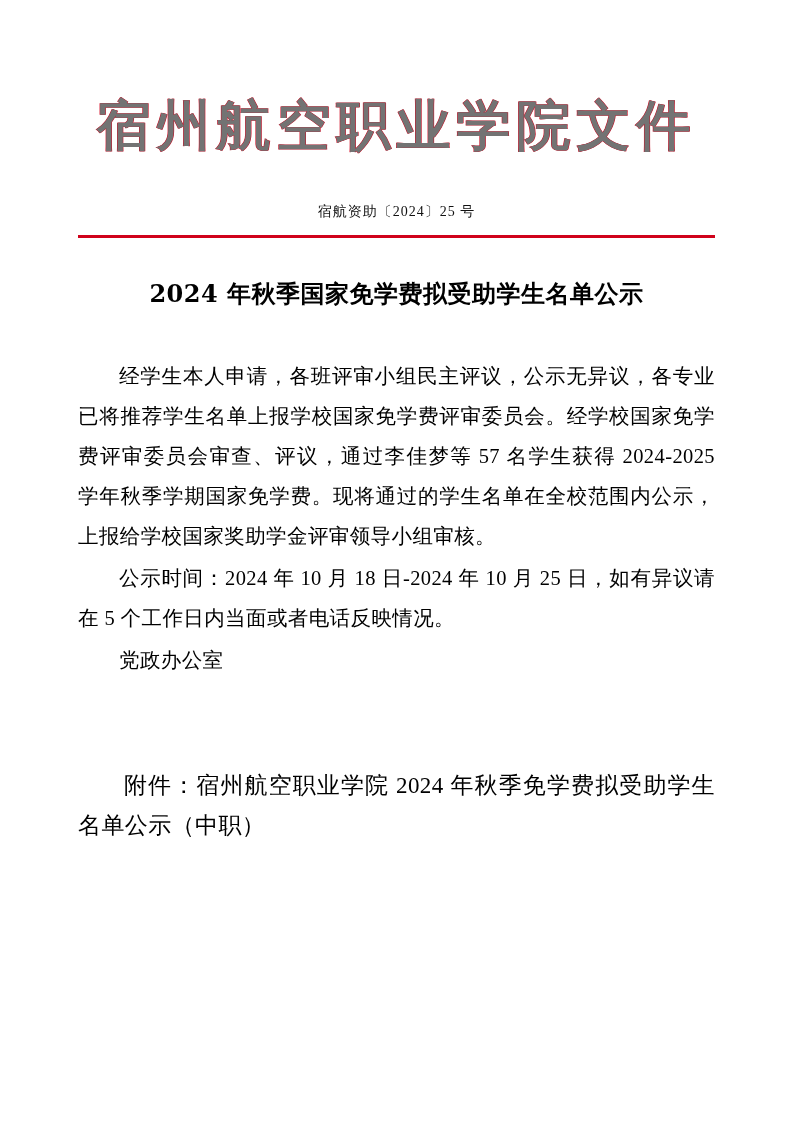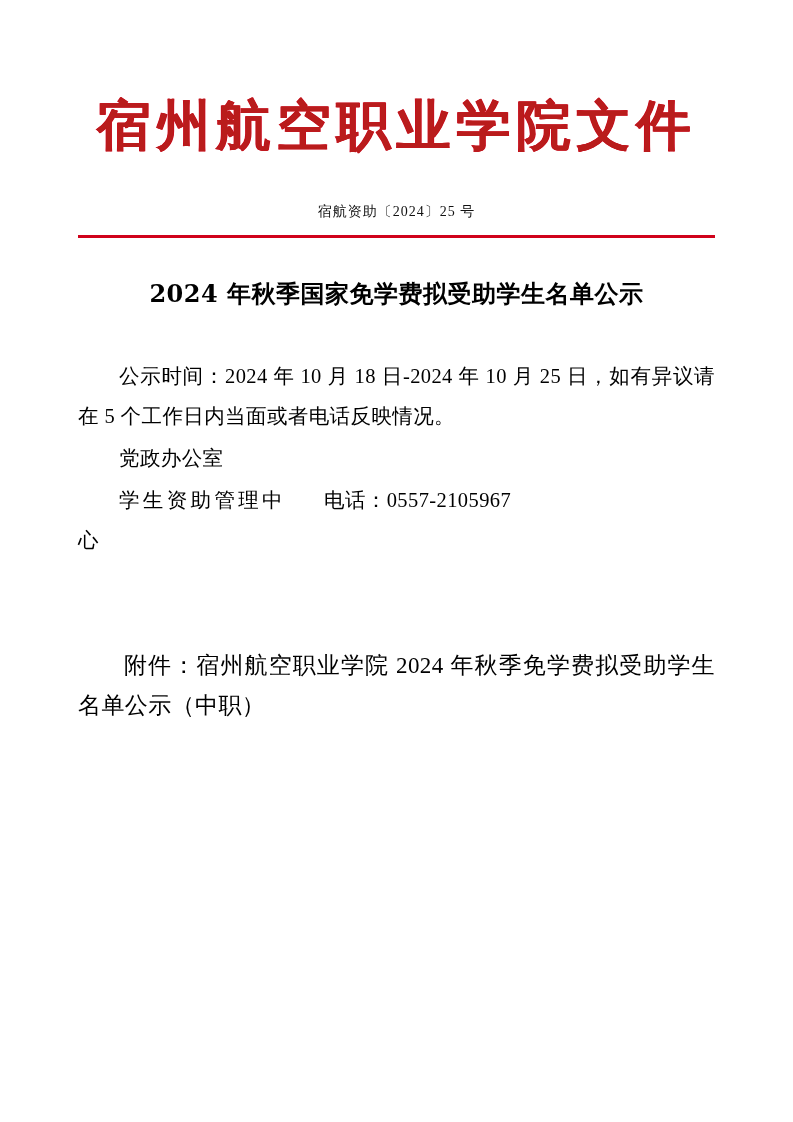--- a/index.html
+++ b/index.html
@@ -20,21 +20,21 @@
     width: 793px;
     height: 1122px;
     box-sizing: border-box;
     padding: 0 78px;
     position: relative;
   }
 
   .doc-title {
     margin-top: 96px;
     text-align: center;
-    color: #b91c1c;
+    color: #737373;
     font-family: "DejaVu Serif", "Liberation Serif", serif;
     font-weight: 700;
     font-size: 54px;
     letter-spacing: 6px;
     line-height: 1.1;
     white-space: nowrap;
     text-shadow: 0.5px 0 0 #d0021b, -0.5px 0 0 #d0021b;
   }
 
   .doc-number {
@@ -115,30 +115,27 @@
 
   <div class="doc-title">宿州航空职业学院文件</div>
 
   <div class="doc-number">宿航资助〔2024〕25 号</div>
 
   <div class="red-rule"></div>
 
   <div class="subject">2024 年秋季国家免学费拟受助学生名单公示</div>
 
   <div class="body-block">
+    <p class="para">经学生本人申请，各班评审小组民主评议，公示无异议，各专业已将推荐学生名单上报学校国家免学费评审委员会。经学校国家免学费评审委员会审查、评议，通过李佳梦等 57 名学生获得 2024-2025 学年秋季学期国家免学费。现将通过的学生名单在全校范围内公示，上报给学校国家奖助学金评审领导小组审核。</p>
     <p class="para">公示时间：2024 年 10 月 18 日-2024 年 10 月 25 日，如有异议请在 5 个工作日内当面或者电话反映情况。</p>
 
     <div class="contact-line">
       <span class="contact-name">党政办公室</span>
     </div>
 
-    <div class="contact-line">
-      <span class="contact-name">学生资助管理中心</span>
-      <span class="contact-phone">电话：0557-2105967</span>
-    </div>
   </div>
 
   <div class="spacer-large"></div>
 
   <div class="attachment">附件：宿州航空职业学院 2024 年秋季免学费拟受助学生名单公示（中职）</div>
 
   <div class="footer-pad"></div>
 
 </div>
 

